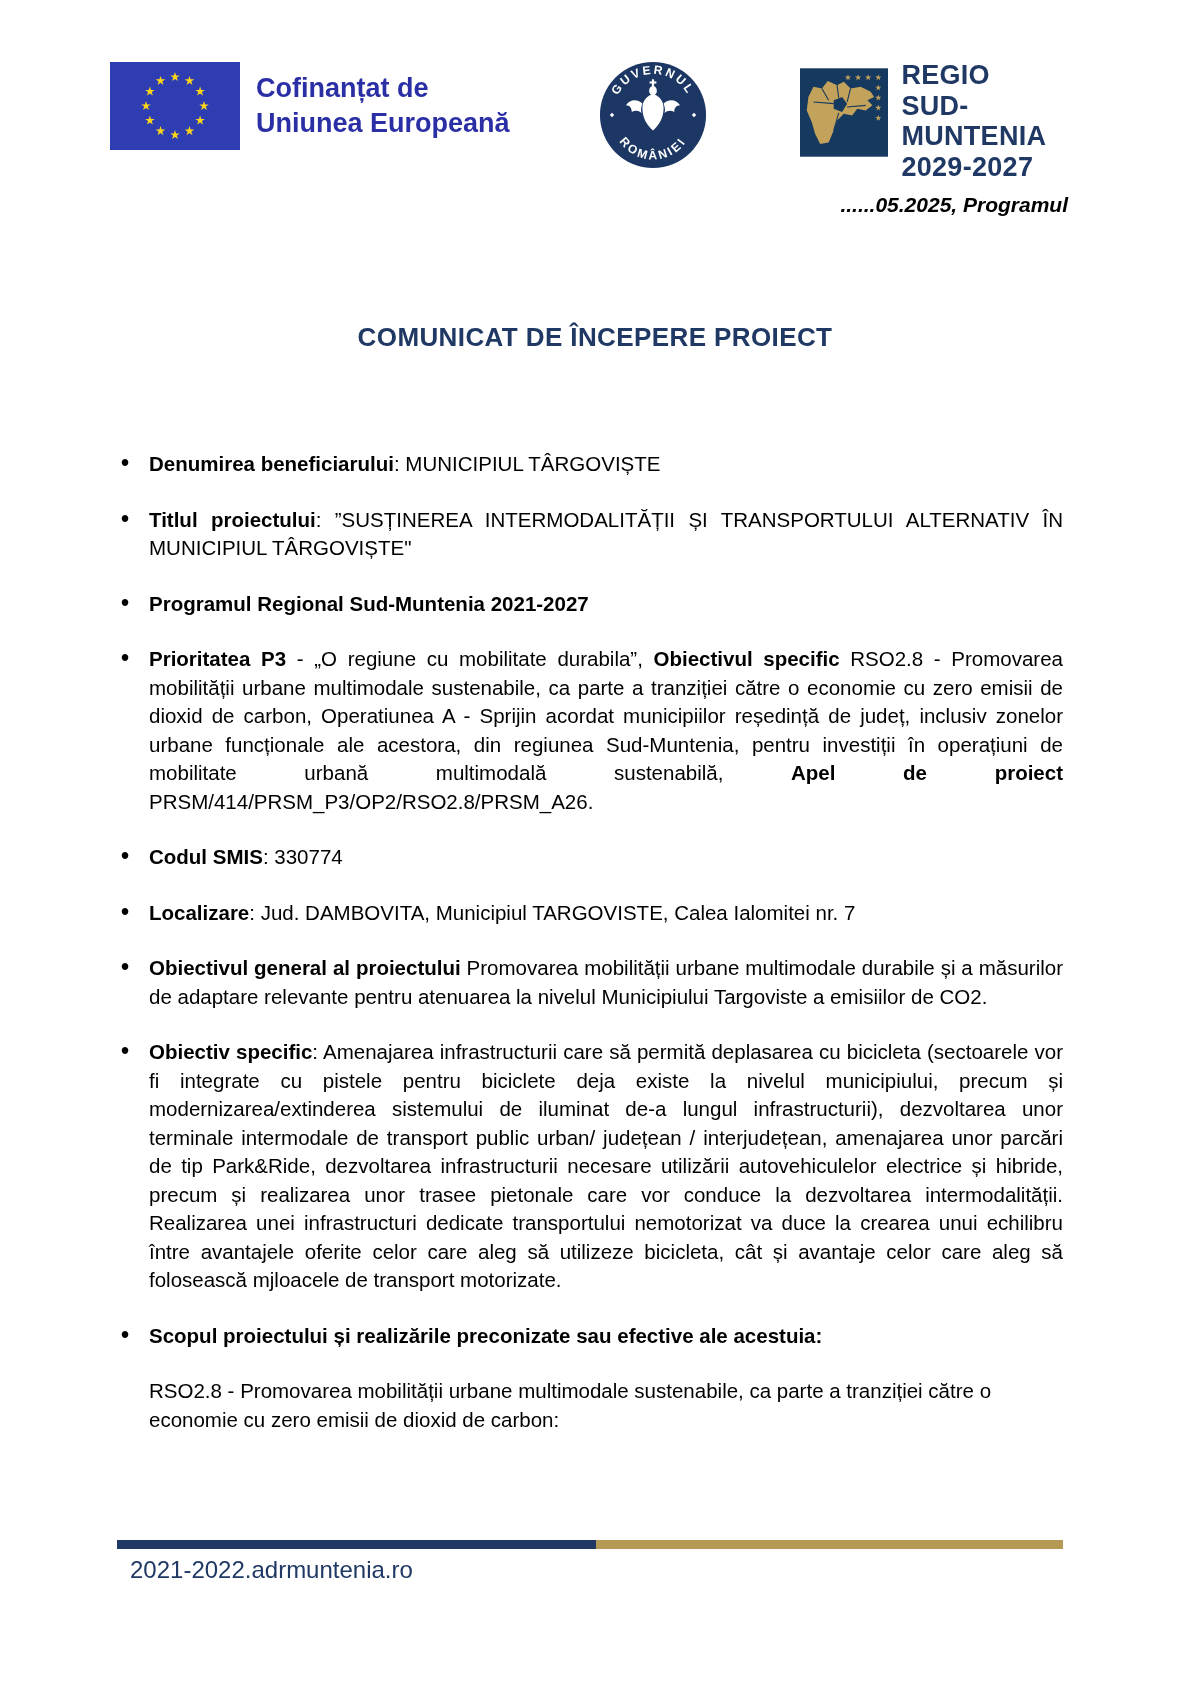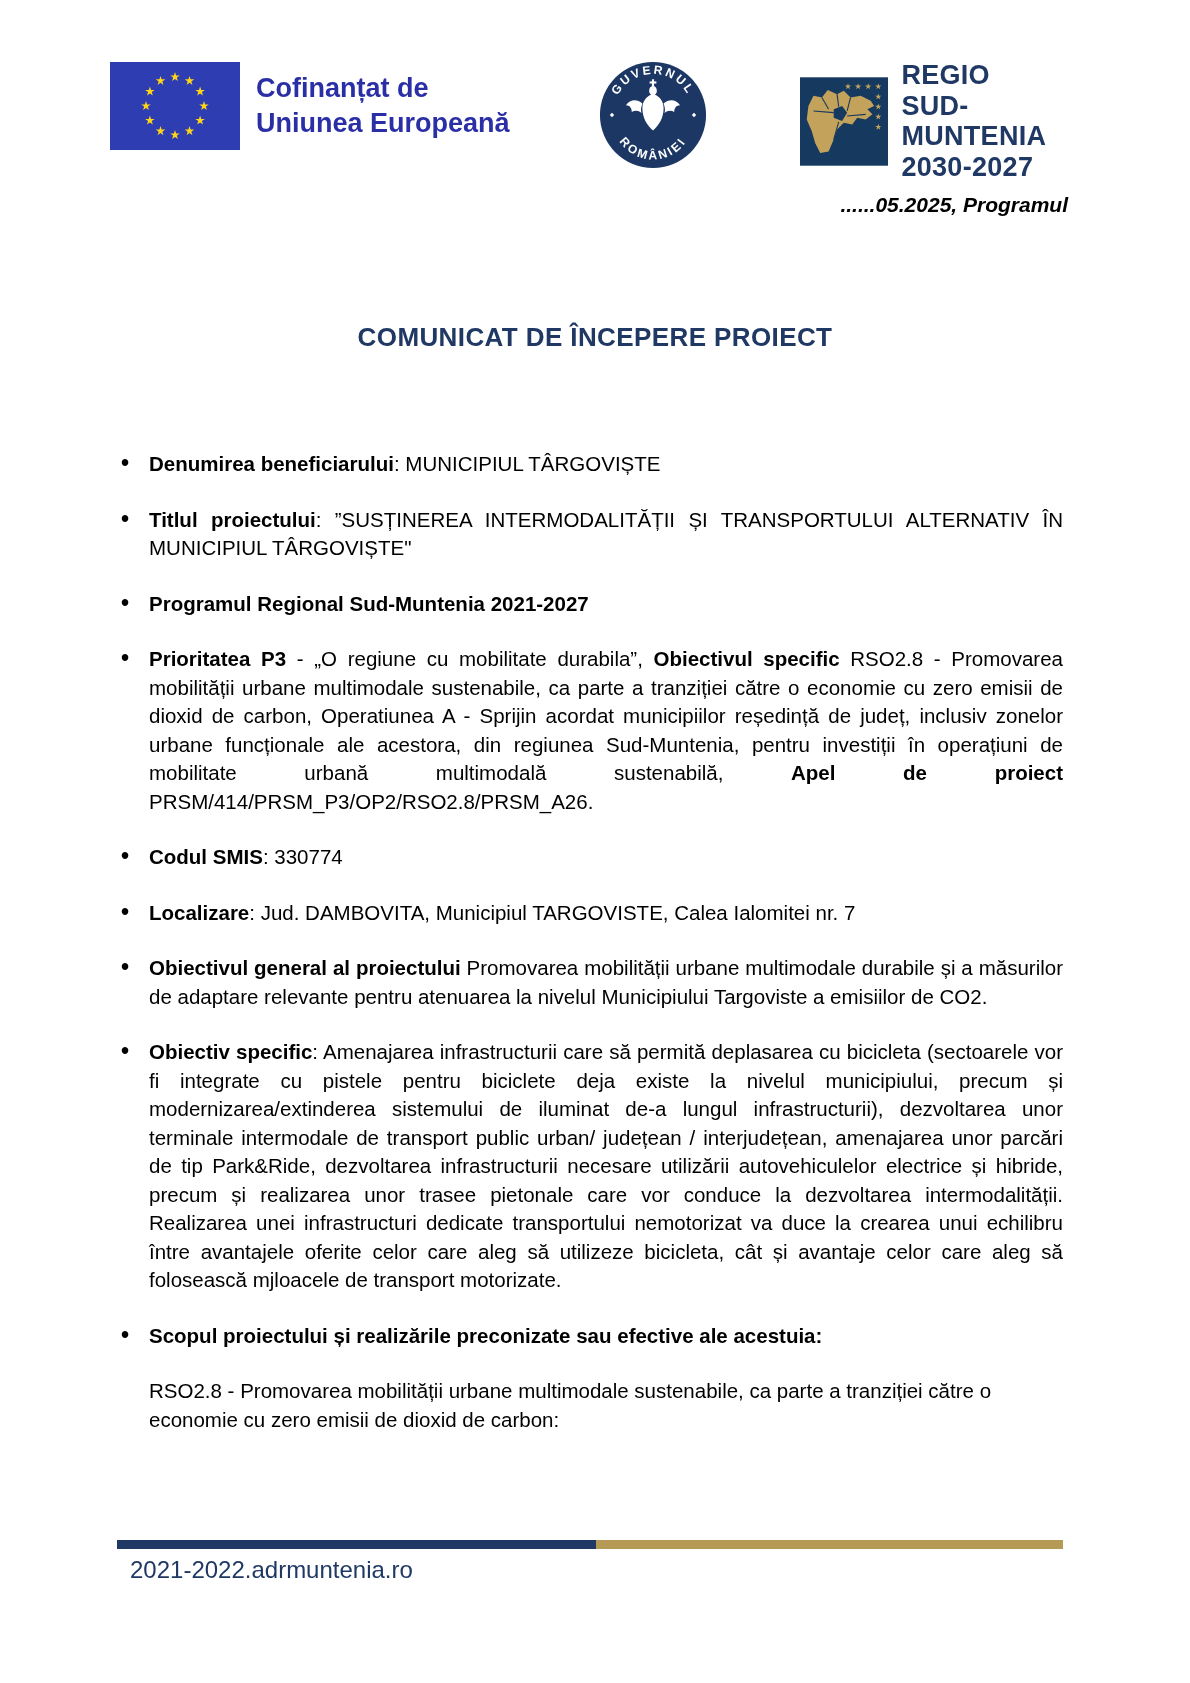--- a/index.html
+++ b/index.html
@@ -6,21 +6,21 @@
   .page{
     position:relative;width:1190px;height:1683px;background:#ffffff;
     font-family:"Liberation Sans",sans-serif;color:#000;overflow:hidden;
   }
   
   .logos{position:absolute;top:58px;left:110px;right:110px;height:118px;}
   .eu-block{position:absolute;left:0;top:4px;display:flex;align-items:center;gap:16px;}
   .eu-flag{width:130px;height:88px;display:block;}
   .eu-text{font-weight:bold;font-size:27px;line-height:1.28;}
   .gov-seal{position:absolute;left:488px;top:2px;width:110px;height:110px;}
-  .regio-block{position:absolute;left:690px;top:2px;display:flex;align-items:center;gap:13px;}
+  .regio-block{position:absolute;left:690px;top:2px;display:flex;gap:13px;}
   .regio-square{width:105px;height:105px;display:block;}
   .regio-text{font-weight:bold;font-size:27px;line-height:1.13;letter-spacing:.3px;}
   
   .dateline{position:absolute;top:193px;right:122px;font-size:21px;font-weight:bold;font-style:italic;}
   .title{position:absolute;top:322px;left:0;width:100%;margin:0;text-align:center;
          font-size:26px;font-weight:bold;letter-spacing:.4px;}
   
   .content{position:absolute;top:450px;left:118px;width:945px;font-size:20.5px;line-height:28.5px;}
   .bullets{margin:0;padding:0;list-style:none;}
   .bullets li{position:relative;padding-left:31px;margin:0 0 27px 0;text-align:justify;}
@@ -114,21 +114,21 @@
           <use href="#st-b" transform="translate(93,11) scale(0.78)"></use>
           <use href="#st-b" transform="translate(93,23) scale(0.78)"></use>
           <use href="#st-b" transform="translate(93,35) scale(0.78)"></use>
           <use href="#st-b" transform="translate(93,47) scale(0.78)"></use>
           <use href="#st-b" transform="translate(93,59) scale(0.78)"></use>
         </g>
       </svg>
       <div class="regio-text" style="color: rgb(31, 56, 100);">
         <div>REGIO</div>
         <div>SUD-MUNTENIA</div>
-        <div>2030-2027</div>
+        <div>2029-2027</div>
       </div>
     </div>
   </header>
 
   <div class="dateline">......05.2025, Programul</div>
 
   <h1 class="title" style="color: rgb(31, 56, 100);">COMUNICAT DE ÎNCEPERE PROIECT</h1>
 
   <div class="content">
     <ul class="bullets">

